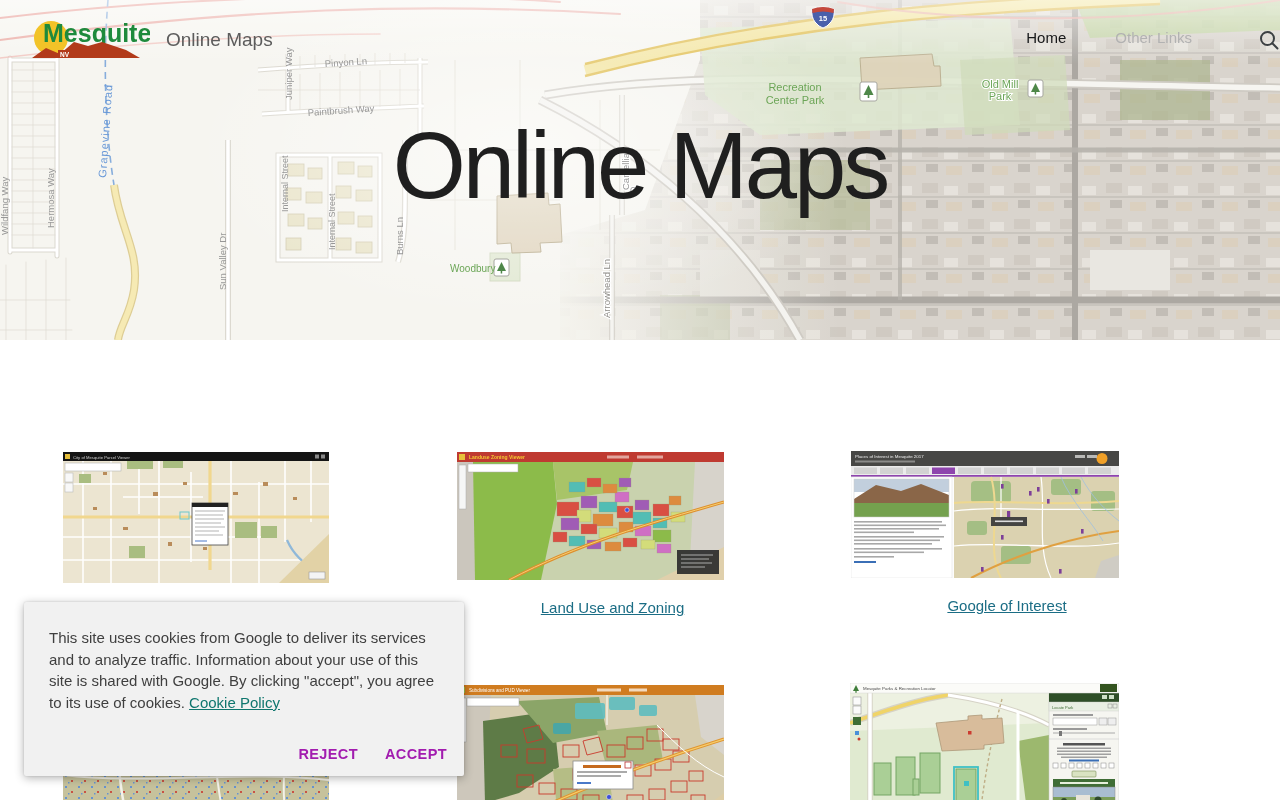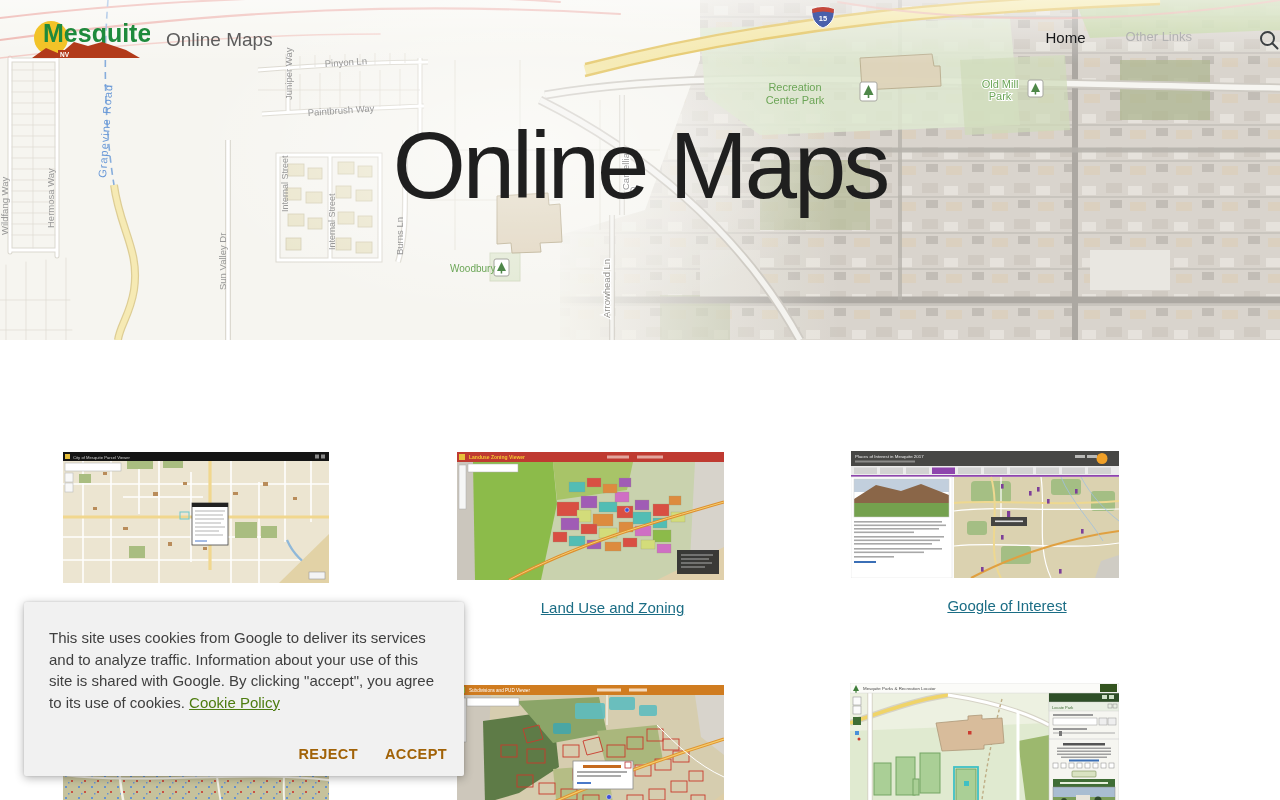--- a/index.html
+++ b/index.html
@@ -13,44 +13,44 @@
   .hero-title { position:absolute; left:0; top:112px; width:100%; text-align:center;
     font-size:94px; font-weight:300; letter-spacing:-3px; color:#1f1f1f; }
 
   
   .topbar { position:absolute; left:0; top:12px; width:1280px; height:56px;
     display:flex; align-items:center; padding:0 0 0 30px; z-index:5; }
   .logo { display:flex; align-items:center; cursor:pointer; }
   .site-title { margin-left:16px; font-size:19px; color:#5c5c5c; }
   .nav { margin-left:auto; display:flex; align-items:flex-start; gap:40px; }
   .nav-home { font-size:15px; color:#17181a; cursor:pointer; }
-  .nav-other { font-size:13px; color:#b2b2b2; cursor:pointer; }
+  .nav-other { font-size:15px; color:#b2b2b2; cursor:pointer;margin-left:9px; }
   .search-btn { margin-left:26px; cursor:pointer; display:flex; align-items:center; }
 
   
   .welcome { position:absolute; left:71px; top:373px; font-size:15.5px; font-weight:bold;
     color:#1a1a1a; letter-spacing:.1px; }
   .card { position:absolute; display:flex; flex-direction:column; align-items:center; }
   .card1{left:63px;top:452px;width:266px}
   .card2{left:457px;top:452px;width:267px}
   .card3{left:851px;top:451px;width:268px}
   .card4{left:63px;top:685px;width:266px}
   .card5{left:457px;top:685px;width:267px}
   .card6{left:850px;top:683px;width:269px}
   .thumb { display:block; line-height:0; cursor:pointer; }
   .cap { margin-top:19px; font-size:15px; color:#1b6d85; text-decoration:underline; cursor:pointer;margin-left:44px; }
 
   
   .cookie { position:absolute; left:24px; top:602px; width:440px; height:174px; z-index:50;
     background:#f1f1f1; border-radius:2px; padding:25px 25px 0 25px;
     box-shadow:0 2px 10px rgba(0,0,0,.3), 0 0 2px rgba(0,0,0,.15);
     font-size:15px; line-height:21.5px; color:#3f3f3f; }
-  .cookie a { color:#4d7c0f; text-decoration:underline; cursor:pointer; }
+  .cookie a { color:#0f766e; text-decoration:underline; cursor:pointer; }
   .cookie-actions { position:absolute; right:17px; bottom:14px; display:flex; gap:27px; }
-  .cookie-actions button { background:none; border:none; color:#a16207; font-weight:bold;
+  .cookie-actions button { background:none; border:none; color:#a21caf; font-weight:bold;
     font-size:14.5px; letter-spacing:.4px; cursor:pointer; font-family:"Liberation Sans", sans-serif; }
 
   text { font-family:"Liberation Sans", sans-serif; }
 </style>
 </head>
 <body>
 
 <div class="page">
 
   <section class="hero">

